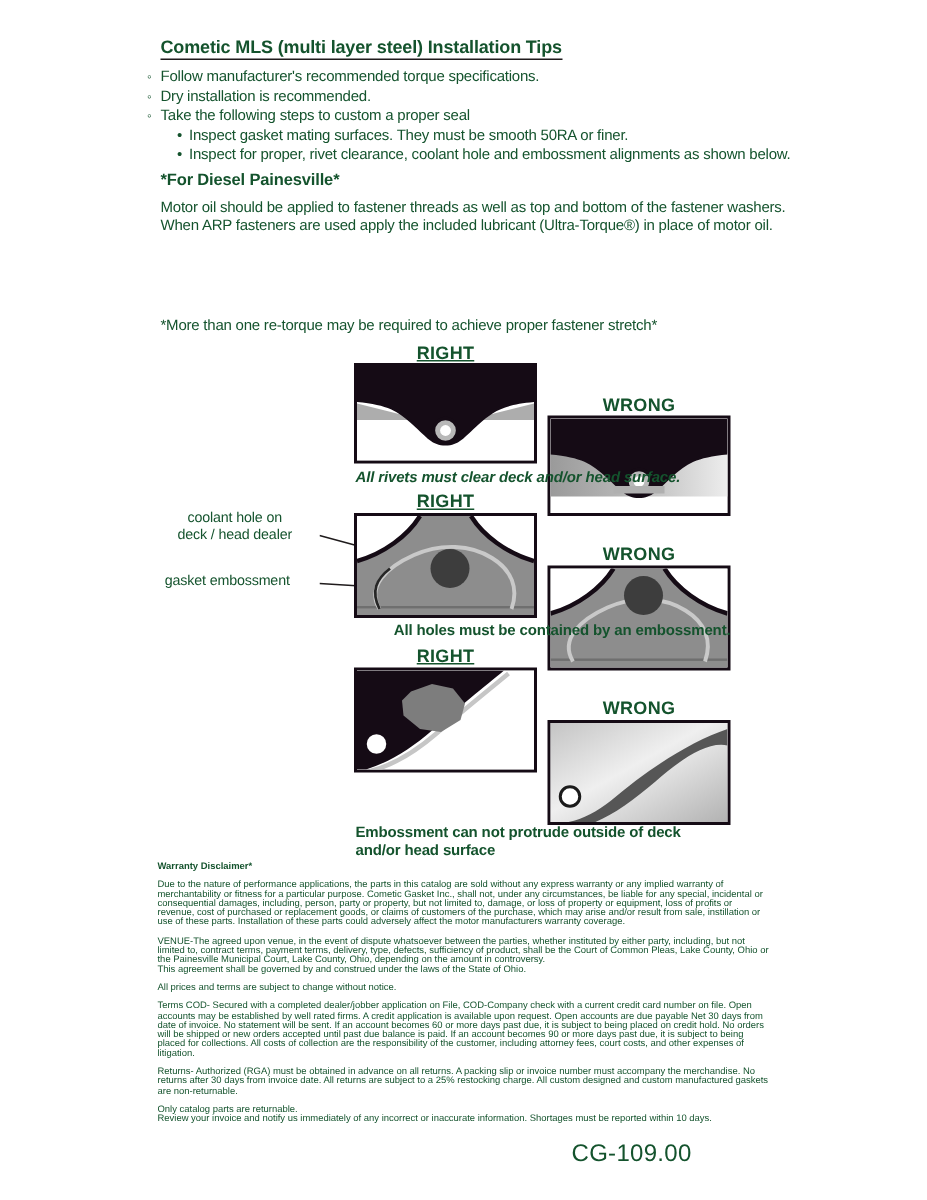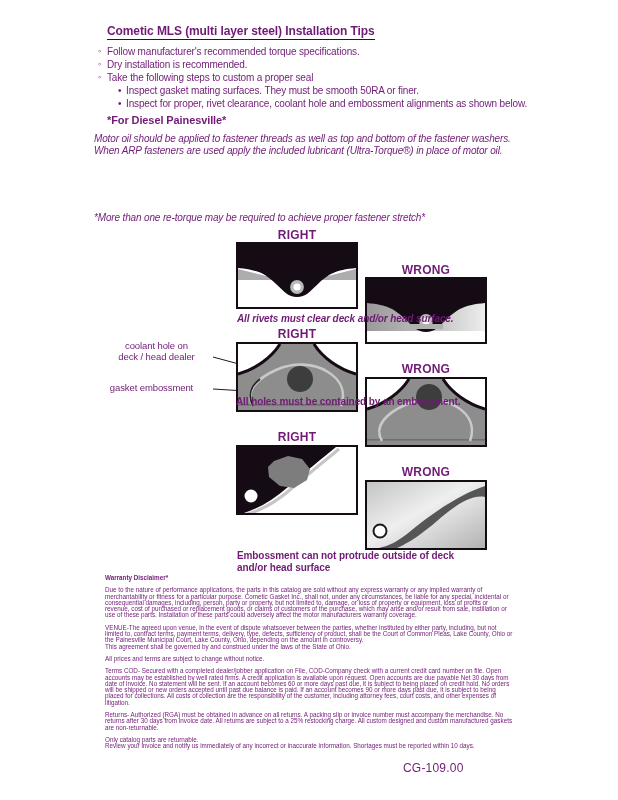--- a/index.html
+++ b/index.html
@@ -1,59 +1,59 @@
 <!DOCTYPE html>
 <html><head>
 <meta charset="utf-8">
 <style>
   html,body{margin:0;padding:0;background:#fff;}
   .page{
     position:relative;width:618px;height:800px;background:#ffffff;overflow:hidden;
-    font-family:"Liberation Sans","DejaVu Sans",sans-serif;color:#701a75;
+    font-family:"Liberation Sans","DejaVu Sans",sans-serif;color:#14532d;
   }
   .abs{position:absolute;}
   .title{
     left:107px;top:24px;font-size:12px;font-weight:700;letter-spacing:-0.1px;
     border-bottom:1.3px solid #1f1b1c;padding-bottom:1px;
   }
   .tips{left:98px;top:45px;font-size:10px;line-height:13px;letter-spacing:-0.15px;width:440px;}
   .bullet-line{display:flex;}
   .bullet-glyph{width:9px;flex:0 0 9px;font-size:9px;}
   .sub{margin-left:20px;}
   .sub .bullet-glyph{width:8px;flex:0 0 8px;font-size:10px;}
   .diesel-heading{left:107px;top:114px;font-size:11px;font-weight:700;letter-spacing:-0.1px;}
-  .para{left:94px;width:424px;font-size:10px;line-height:11.9px;letter-spacing:-0.15px;font-style:italic;}
+  .para{left:107px;width:424px;font-size:10px;line-height:11.9px;letter-spacing:-0.15px;}
   .p1{top:133px;}
   .p2{top:168px;}
   .p3{top:212px;}
   .dlabel{width:122px;text-align:center;font-size:12px;font-weight:700;letter-spacing:0.2px;}
-  .col-l{left:236px;}
+  .col-l{left:236px;text-decoration:underline;}
   .col-r{left:365px;margin-top:35px;}
   .panel{width:122px;height:67px;border:2px solid #150b15;box-sizing:border-box;background:#fff;}
   .panel-tall{height:70px;}
   .panel svg{display:block;}
   .caption{font-size:10px;font-weight:700;letter-spacing:-0.1px;line-height:11.5px;}
   .row1-labels{top:228px;}
   .row1-panels{top:242px;}
   .cap1{left:237px;top:313px;font-style:italic;}
   .row2-labels{top:327px;}
   .row2-panels{top:342px;}
-  .cap2{left:236px;top:396px;width:251px;text-align:left;}
+  .cap2{left:236px;top:415px;width:251px;text-align:right;}
   .row3-labels{top:430px;}
   .row3-panels{top:445px;}
   .cap3{left:237px;top:518px;margin-top:32px;}
   .ann{font-size:9.5px;line-height:10.5px;letter-spacing:-0.1px;text-align:center;}
   .ann1{left:100px;top:341px;width:113px;}
   .ann2{left:90px;top:383px;width:123px;}
   .leader-svg{left:213px;top:352px;}
   .legal{left:105px;top:575px;width:408px;font-size:6.3px;line-height:6.3px;letter-spacing:0;}
   .legal .lg-h{font-weight:700;margin:0 0 6px 0;}
   .legal p{margin:0 0 6px 0;}
   .legal p.tight{margin:0;}
-  .footer-code{left:403px;top:761px;font-size:12px;letter-spacing:0.2px;text-align:right;}
+  .footer-code{left:381px;top:761px;font-size:16px;letter-spacing:0.2px;text-align:right;}
 </style>
 </head>
 <body>
 
 <div class="page">
 
   <div class="abs title">Cometic MLS (multi layer steel) Installation Tips</div>
 
   <div class="abs tips">
     <div class="bullet-line">

